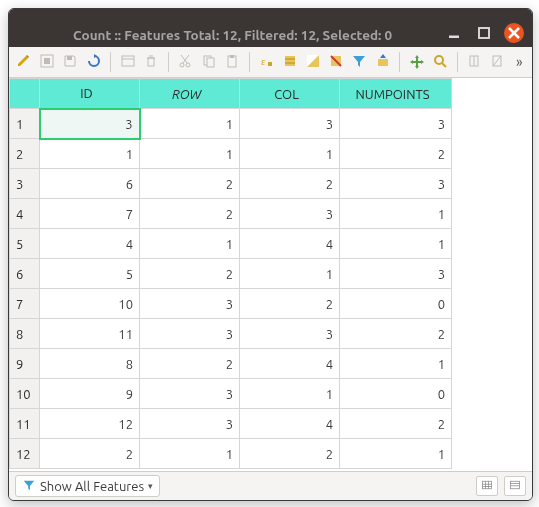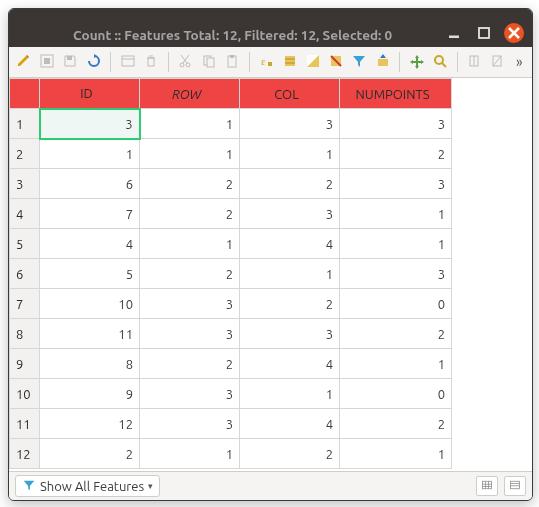--- a/index.html
+++ b/index.html
@@ -99,21 +99,21 @@
     font-size: 13px;
   }
   table.attr th, table.attr td {
     border: 1px solid #d6d6d6;
     height: 30px;
     text-align: right;
     padding: 0 6px 0 0;
     box-sizing: border-box;
   }
   table.attr th {
-    background: #ef4444;
+    background: #5eead4;
     font-weight: 400;
     text-align: center;
     color: #2b2b2b;
   }
   table.attr td.rowh {
     background: #f2f1ef;
     text-align: left;
     padding-left: 6px;
     width: 30px;
     color: #2b2b2b;

